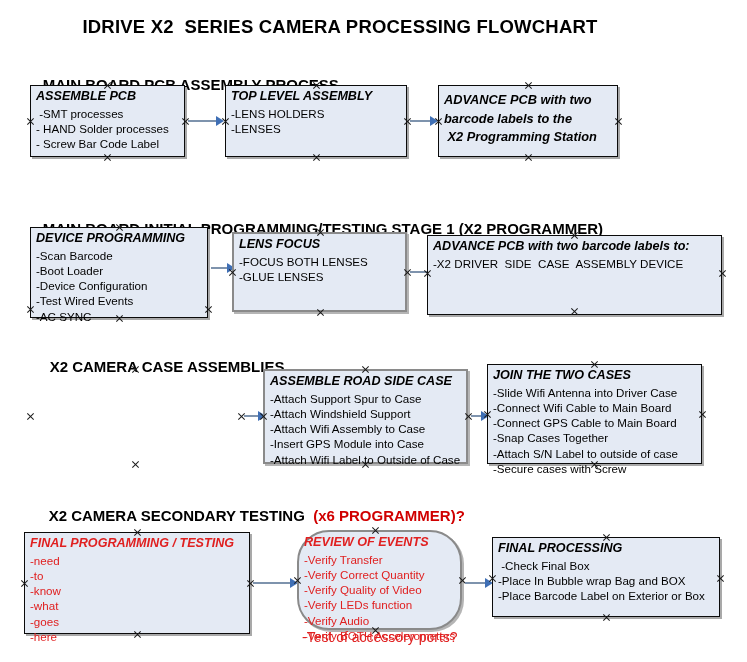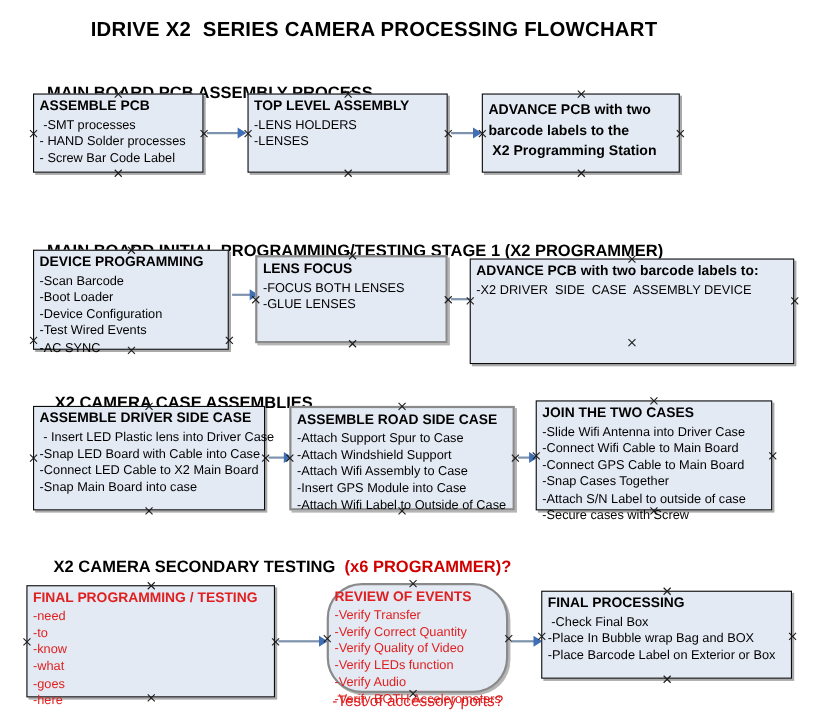--- a/index.html
+++ b/index.html
@@ -64,20 +64,21 @@
     top: 3px;
     right: 2px;
   }
   .box-head {
     font-size: 12.6px;
     font-weight: bold;
     color: #000000;
     line-height: 15.5px;
     white-space: pre;
     margin-bottom: 1px;
+    font-style: italic;
   }
   .box-line {
     font-size: 11.6px;
     color: #000000;
     line-height: 15.3px;
     white-space: pre;
   }
   .box.red .box-head,
   .box.red .box-line {
     color: #e02020;
@@ -236,44 +237,35 @@
   <div class="handle" style="left:320px; top:232px;"></div>
   <div class="handle" style="left:320px; top:312px;"></div>
   <div class="handle" style="left:232px; top:272px;"></div>
   <div class="handle" style="left:407px; top:272px;"></div>
 
   <div class="arrow" style="left:410px; top:267px; width:28px;">
     <div class="shaft"></div>
     <div class="head"></div>
   </div>
 
-  <div class="box k-black" style="left:427px; top:235px; width:295px; height:96px;">
+  <div class="box k-black" style="left:427px; top:235px; width:295px; height:80px;">
     <div class="box-inner">
       <div class="box-head">ADVANCE PCB with two barcode labels to:</div>
       <div class="box-line">-X2 DRIVER  SIDE  CASE  ASSEMBLY DEVICE</div>
     </div>
   </div>
   <div class="handle" style="left:574px; top:235px;"></div>
   <div class="handle" style="left:574px; top:311px;"></div>
   <div class="handle" style="left:427px; top:273px;"></div>
   <div class="handle" style="left:722px; top:273px;"></div>
 
   <div class="section-title" style="left:33px; top:341px;">
     <span>X2 CAMERA CASE ASSEMBLIES</span>
   </div>
 
-  <div class="box k-black" style="left:30px; top:369px; width:211px; height:95px;">
-    <div class="box-inner">
-      <div class="box-head">ASSEMBLE DRIVER SIDE CASE</div>
-      <div class="box-line"> - Insert LED Plastic lens into Driver Case</div>
-      <div class="box-line">-Snap LED Board with Cable into Case</div>
-      <div class="box-line">-Connect LED Cable to X2 Main Board</div>
-      <div class="box-line">-Snap Main Board into case</div>
-    </div>
-  </div>
   <div class="handle" style="left:135px; top:369px;"></div>
   <div class="handle" style="left:135px; top:464px;"></div>
   <div class="handle" style="left:30px;  top:416px;"></div>
   <div class="handle" style="left:241px; top:416px;"></div>
 
   <div class="arrow" style="left:244px; top:411px; width:22px;">
     <div class="shaft"></div>
     <div class="head"></div>
   </div>
 

